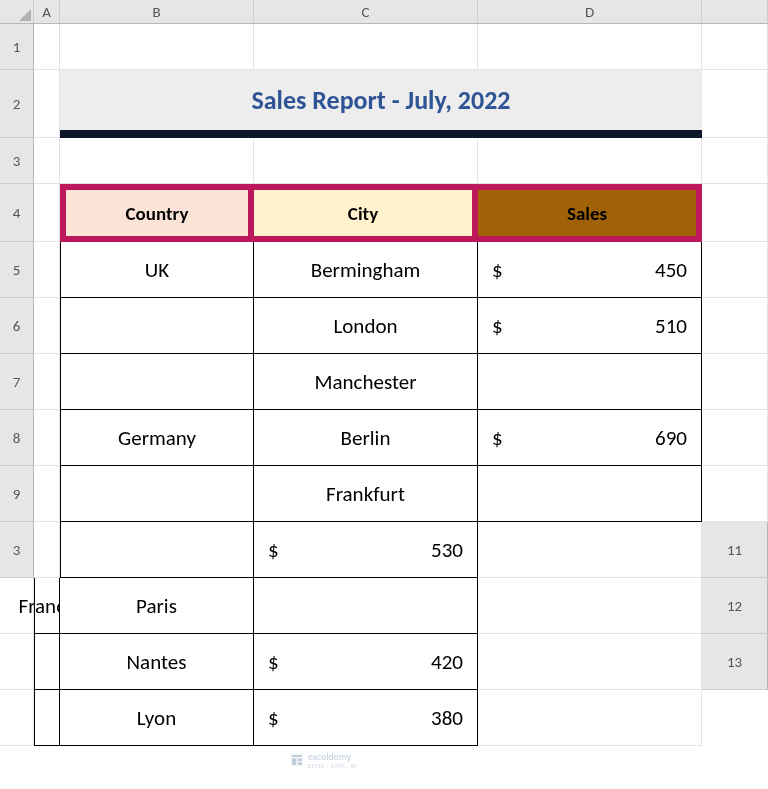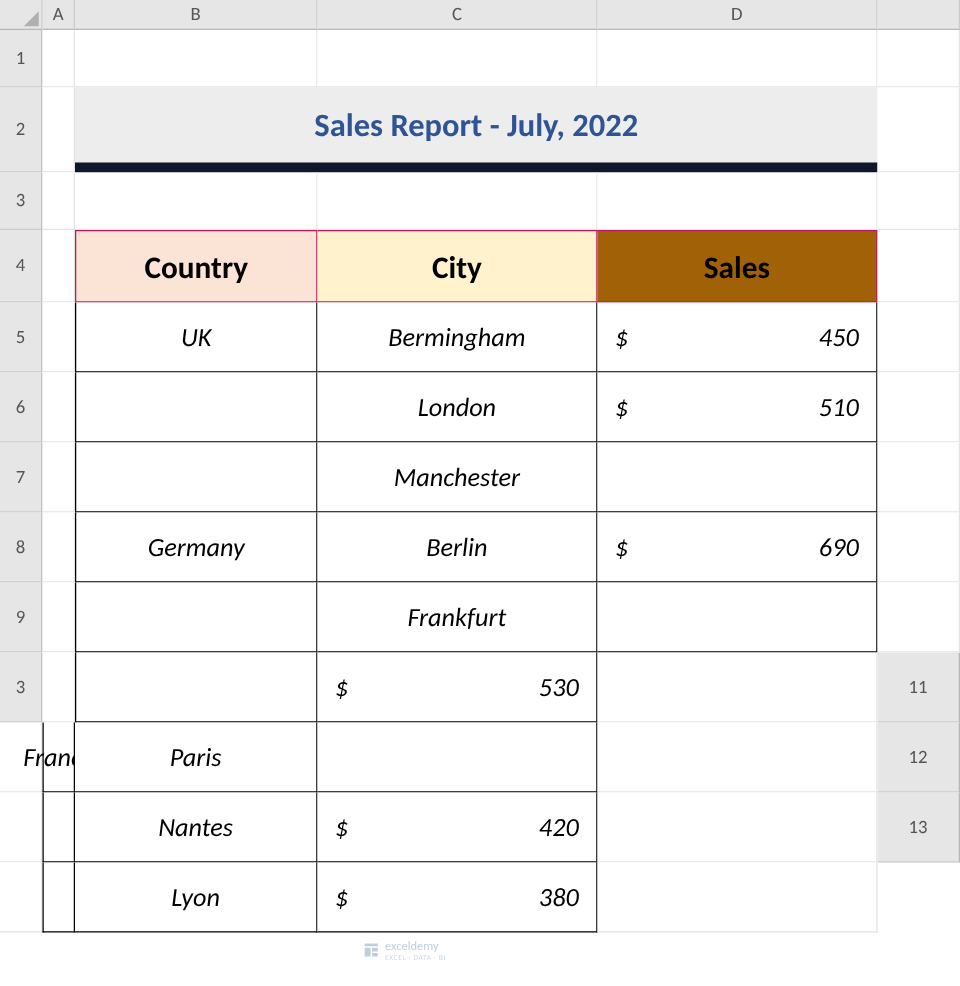--- a/index.html
+++ b/index.html
@@ -70,32 +70,31 @@
     justify-content: center;
     background: #ededed;
     border-bottom: 8px solid #0f172a;
     font-size: 26px;
     font-weight: bold;
     color: #2f5496;
   }
   
   .hcell {
     font-weight: bold;
-    font-size: 25px;
-    justify-content: center;
-    border: 1px solid #be185d;
+    font-size: 19px;
+    justify-content: center;
+    border: 6px solid #be185d;
   }
   .hcell.country { background: #fbe4d6; }
   .hcell.city    { background: #fff2cc; }
   .hcell.sales   { background: #a16207; }
   .dcell {
     font-size: 21px;
     border: 1px solid #000;
     padding: 0 14px;
-    font-style: italic;
   }
   .dcell.center { justify-content: center; padding: 0 6px; }
   .sales-cell {
     justify-content: space-between;
   }
   .sales-cell .cur { flex: 0 0 auto; }
   .sales-cell .amt { flex: 0 0 auto; }
   
   .hcell + .hcell,
   .dcell.left + .dcell,

